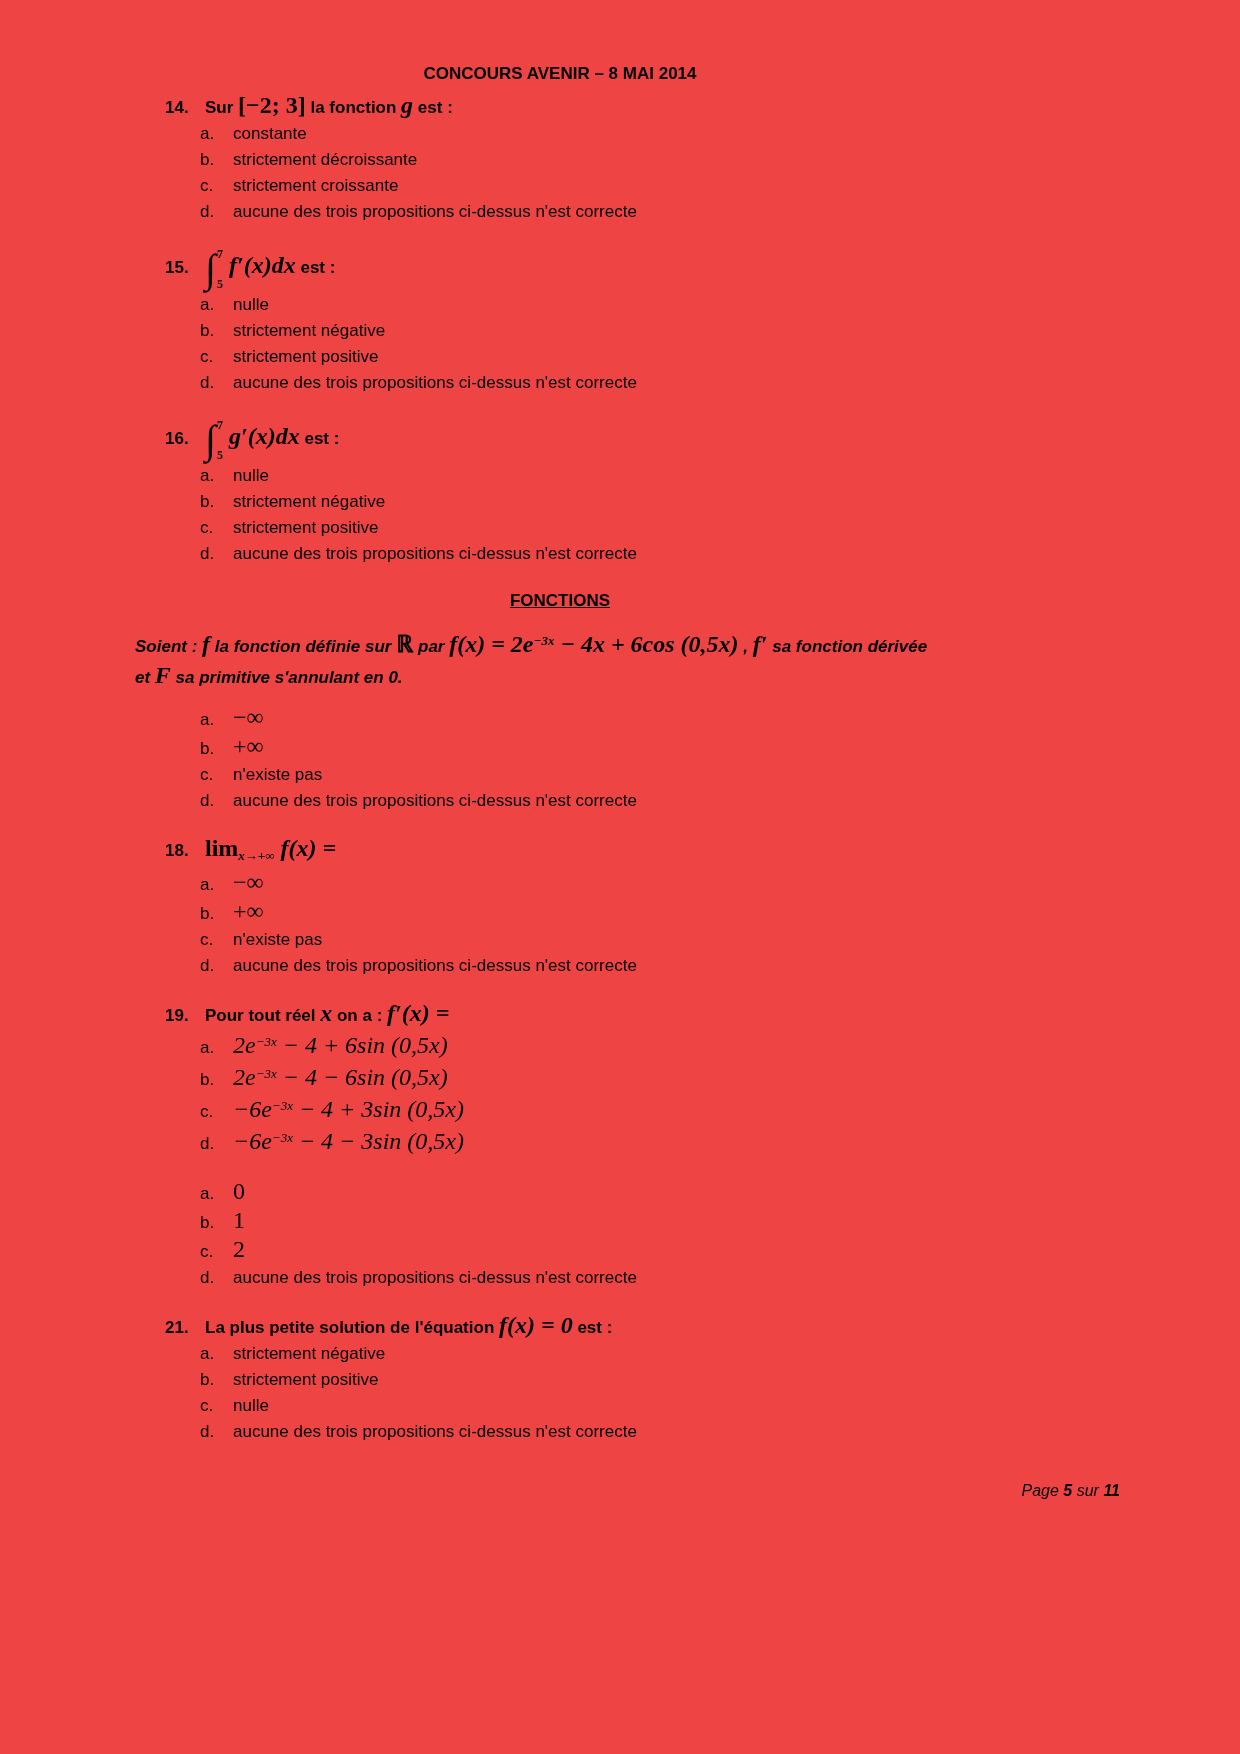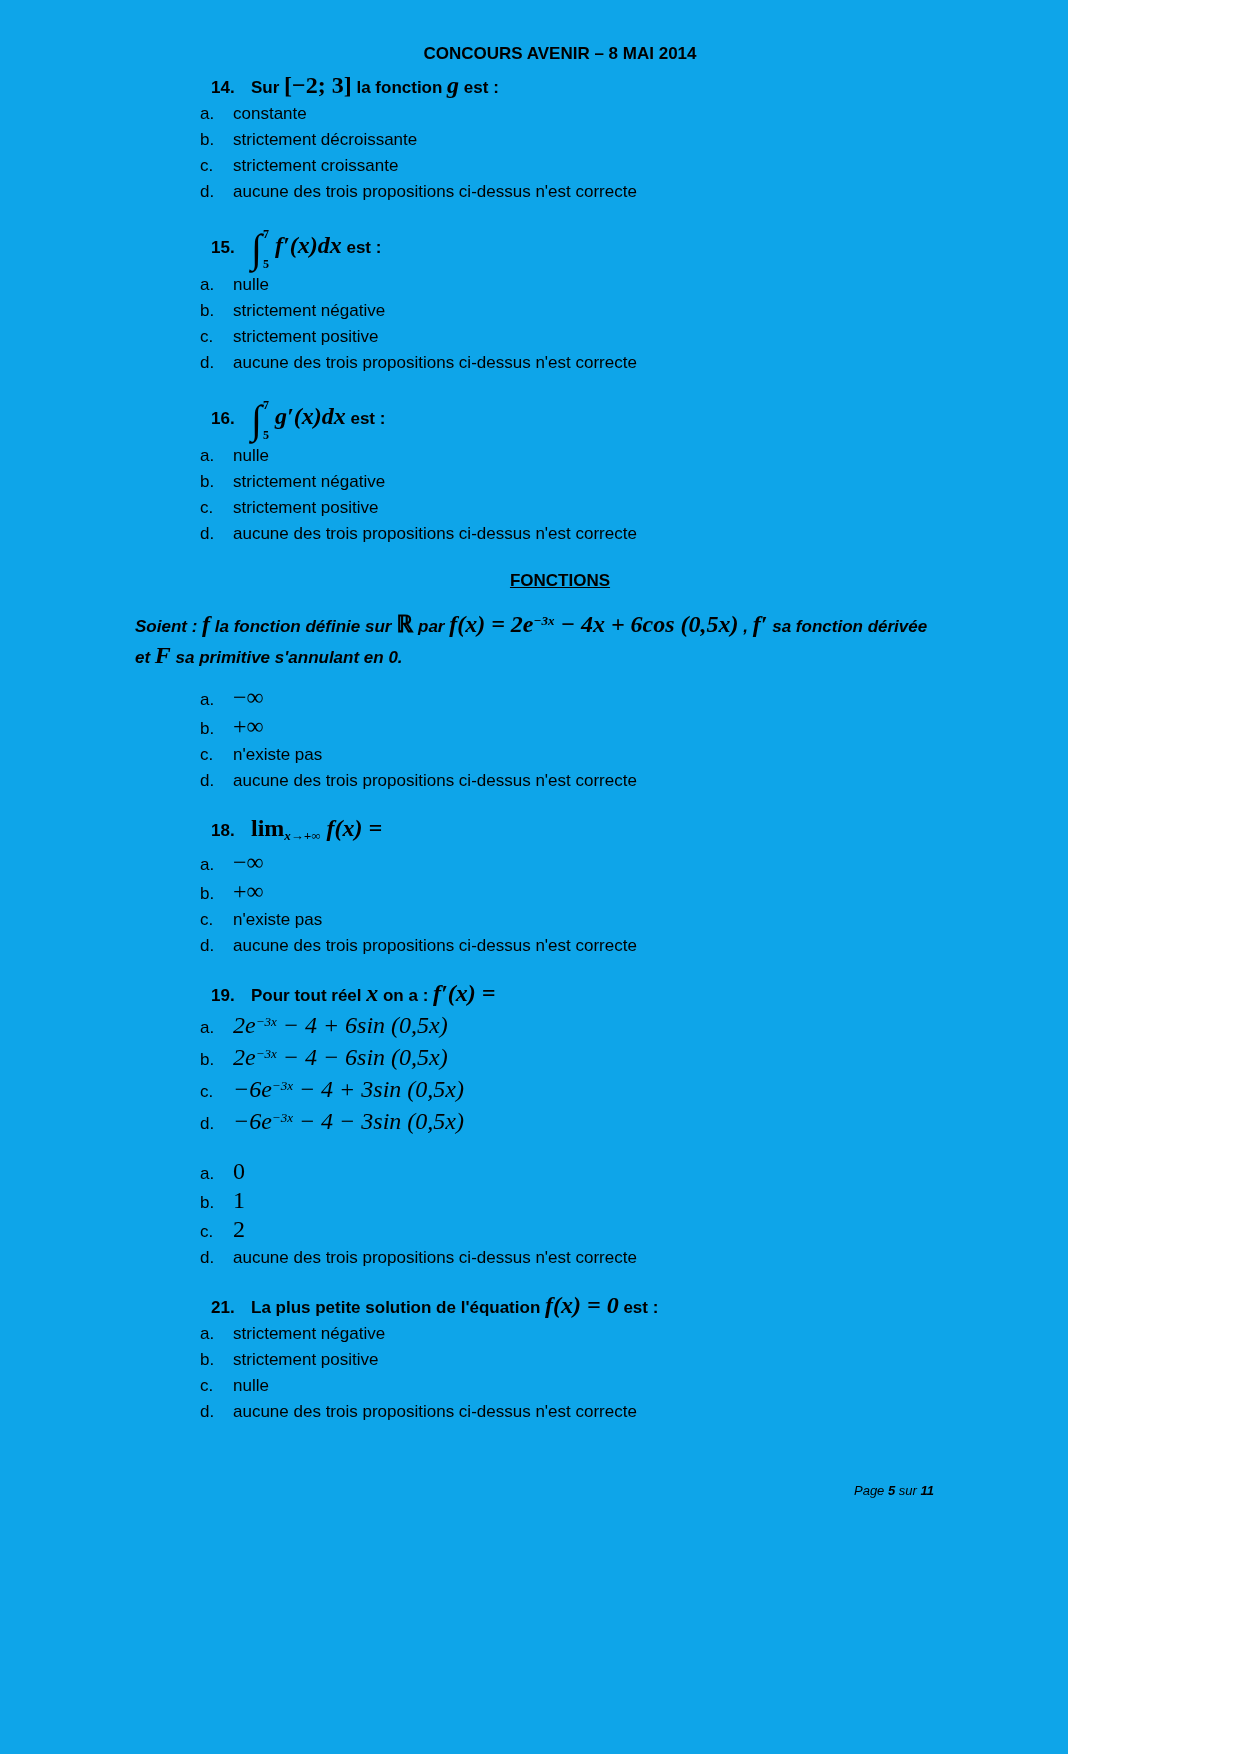--- a/index.html
+++ b/index.html
@@ -4,35 +4,35 @@
 <style>
   html, body { margin: 0; padding: 0; }
   body {
     width: 1240px; height: 1754px;
     background: #ffffff; color: #000000;
     font-family: "Liberation Sans", sans-serif;
     font-size: 17px;
   }
   .page {
     position: relative;
-    width: 1068px; height: 1754px;
-    padding-top: 43px;
+    width: 1240px; height: 1754px;
+    padding-top: 63px;
     box-sizing: border-box;
     overflow: hidden;
-    background: #0ea5e9;
+    background: #ef4444;
   }
   .doc-header {
     width: 840px; margin-left: 140px;
     text-align: center;
     font-weight: 700;
     margin-bottom: 7px;
     line-height: 22px;
   }
   .question { margin: 0 0 21px 165px; line-height: 26px; }
-  .q-title { display: flex; align-items: baseline; font-weight: 700; margin-left: 46px; }
+  .q-title { display: flex; align-items: baseline; font-weight: 700; }
   .q-num { flex: 0 0 40px; }
   .q-title-text { flex: 1; }
   .options { margin-left: 35px; }
   .option { display: flex; align-items: baseline; }
   .opt-letter { flex: 0 0 33px; }
   .opt-text { flex: 1; }
 
   
   .r-i  { font-style: italic; }
   .r-b  { font-weight: 700; }
@@ -68,22 +68,22 @@
   .section-heading {
     width: 840px; margin-left: 140px;
     text-align: center; font-weight: 700;
     margin-bottom: 13px; line-height: 25px;
   }
   .section-heading .heading-text { text-decoration: underline; }
 
   .intro { margin: 0 0 12px 135px; width: 985px; line-height: 29px; }
 
   .page-footer {
-    position: absolute; top: 1481px; right: 134px;
-    font-size: 13px; line-height: 20px;
+    position: absolute; top: 1481px; right: 120px;
+    font-size: 16px; line-height: 20px;
   }
 </style>
 </head>
 <body>
 
 <div class="page">
 
   <div class="doc-header">CONCOURS AVENIR – 8 MAI 2014</div>
 
   <div id="questions-part1">

